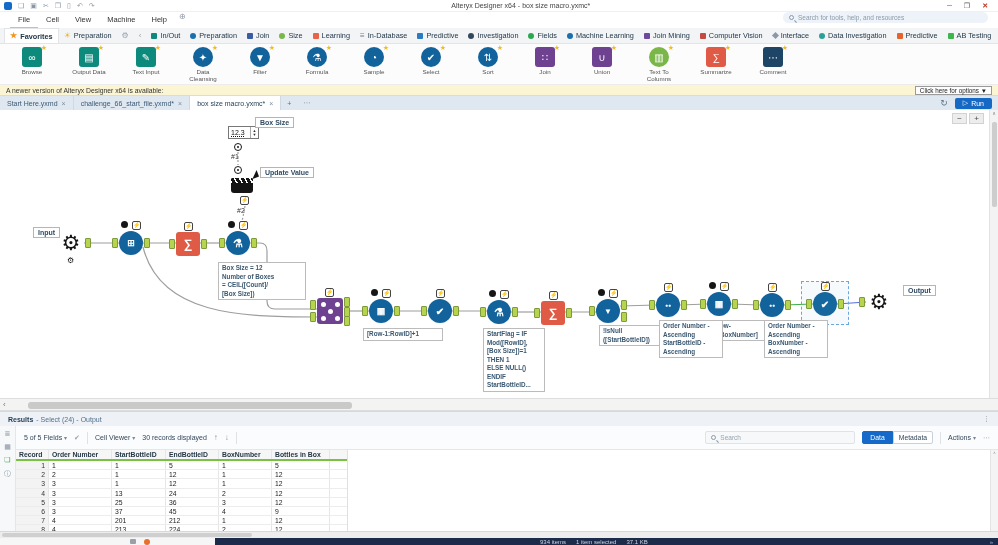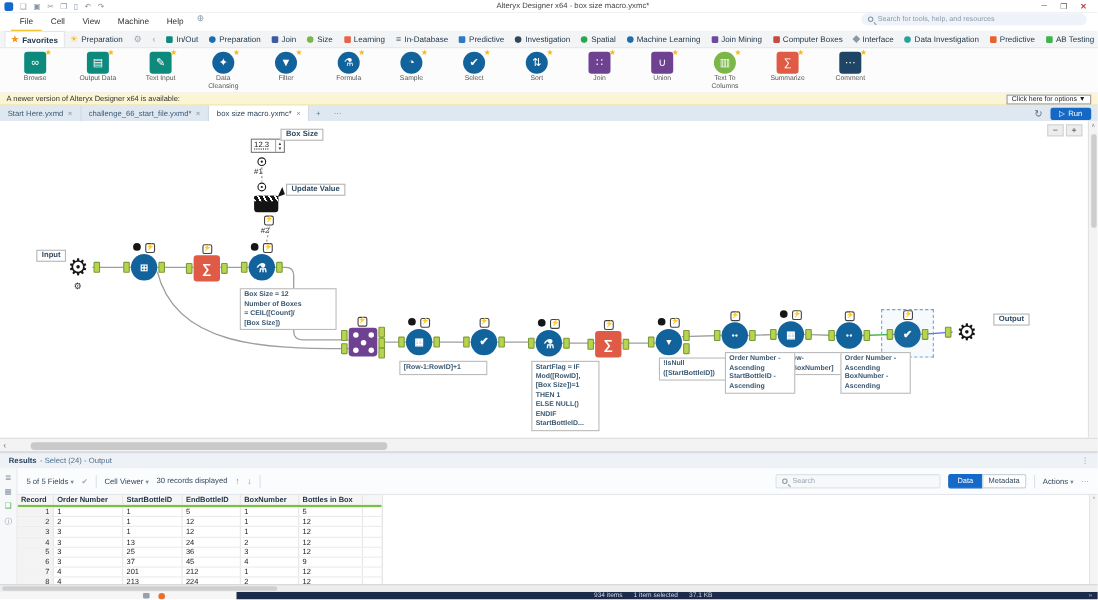--- a/index.html
+++ b/index.html
@@ -194,33 +194,33 @@
     <div class="cat-tab">
       <span class="shape square" style="background: rgb(43, 123, 194);"></span>
       <span>Predictive</span>
     </div>
     <div class="cat-tab">
       <span class="shape circle" style="background: rgb(51, 71, 91);"></span>
       <span>Investigation</span>
     </div>
     <div class="cat-tab">
       <span class="shape circle" style="background: rgb(42, 168, 79);"></span>
-      <span>Spatial</span>
+      <span>Fields</span>
     </div>
     <div class="cat-tab">
       <span class="shape circle" style="background: rgb(27, 111, 174);"></span>
       <span>Machine Learning</span>
     </div>
     <div class="cat-tab">
       <span class="shape square" style="background: rgb(109, 74, 158);"></span>
       <span>Join Mining</span>
     </div>
     <div class="cat-tab">
       <span class="shape square" style="background: rgb(197, 75, 66);"></span>
-      <span>Computer Boxes</span>
+      <span>Computer Vision</span>
     </div>
     <div class="cat-tab">
       <span class="shape diamond" style="background: rgb(138, 152, 168);"></span>
       <span>Interface</span>
     </div>
     <div class="cat-tab">
       <span class="shape circle" style="background: rgb(42, 161, 152);"></span>
       <span>Data Investigation</span>
     </div>
     <div class="cat-tab">

